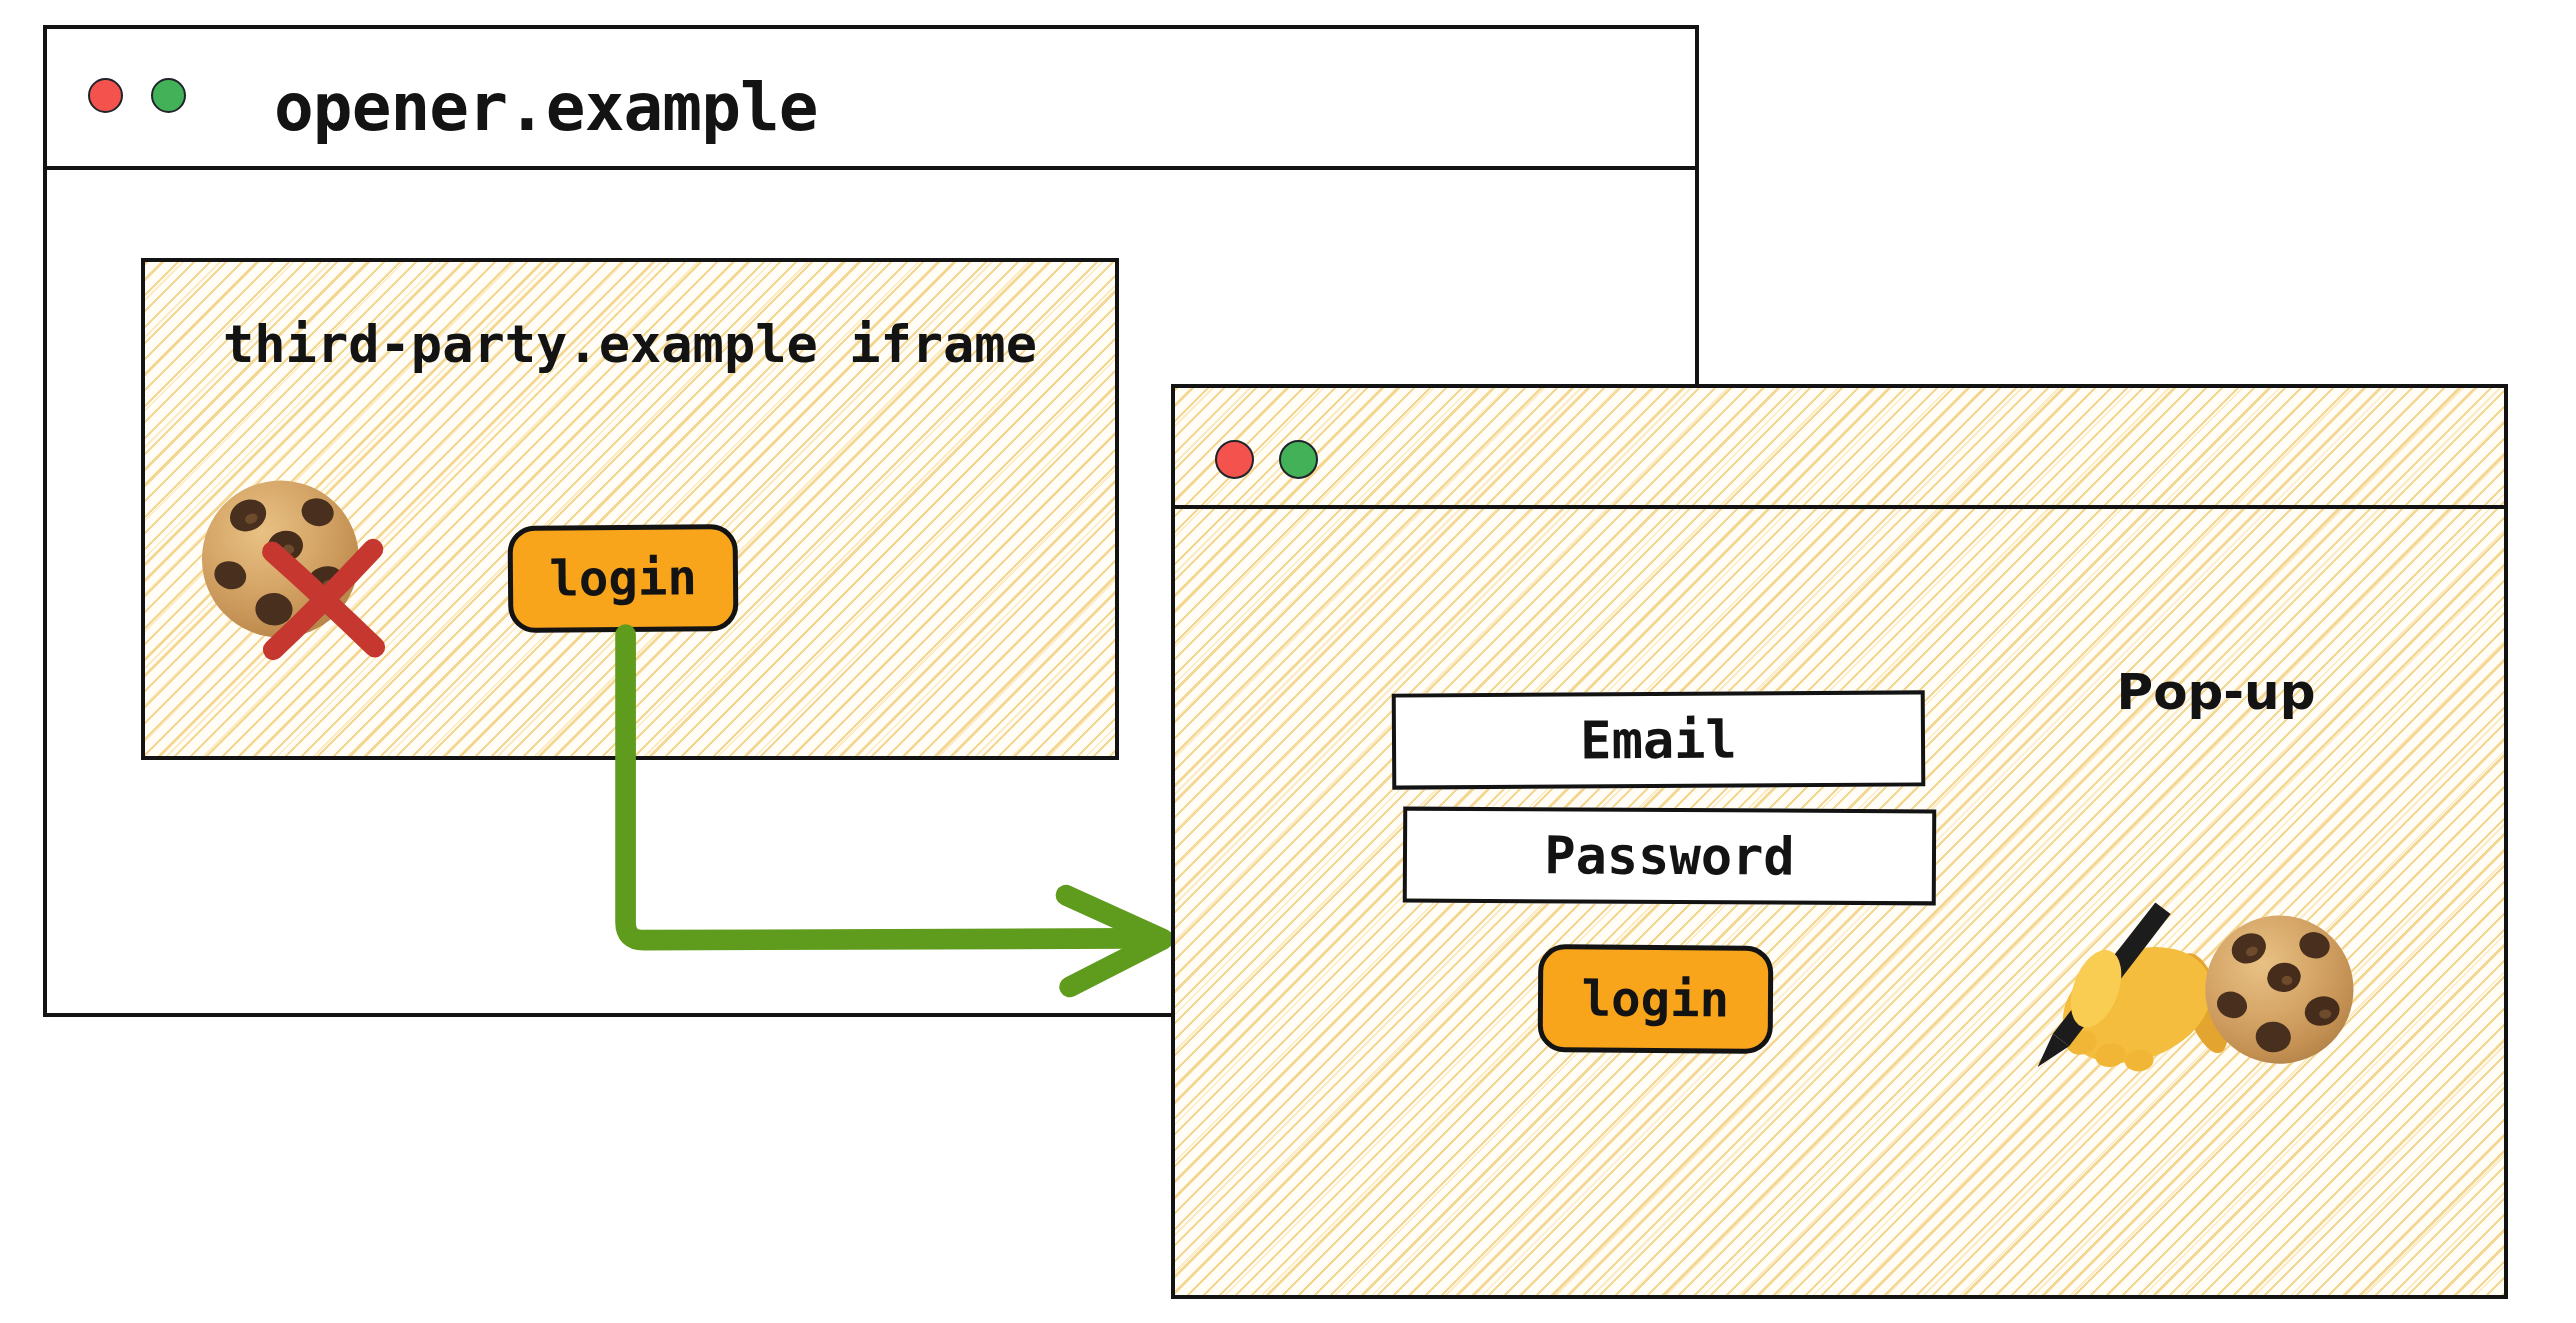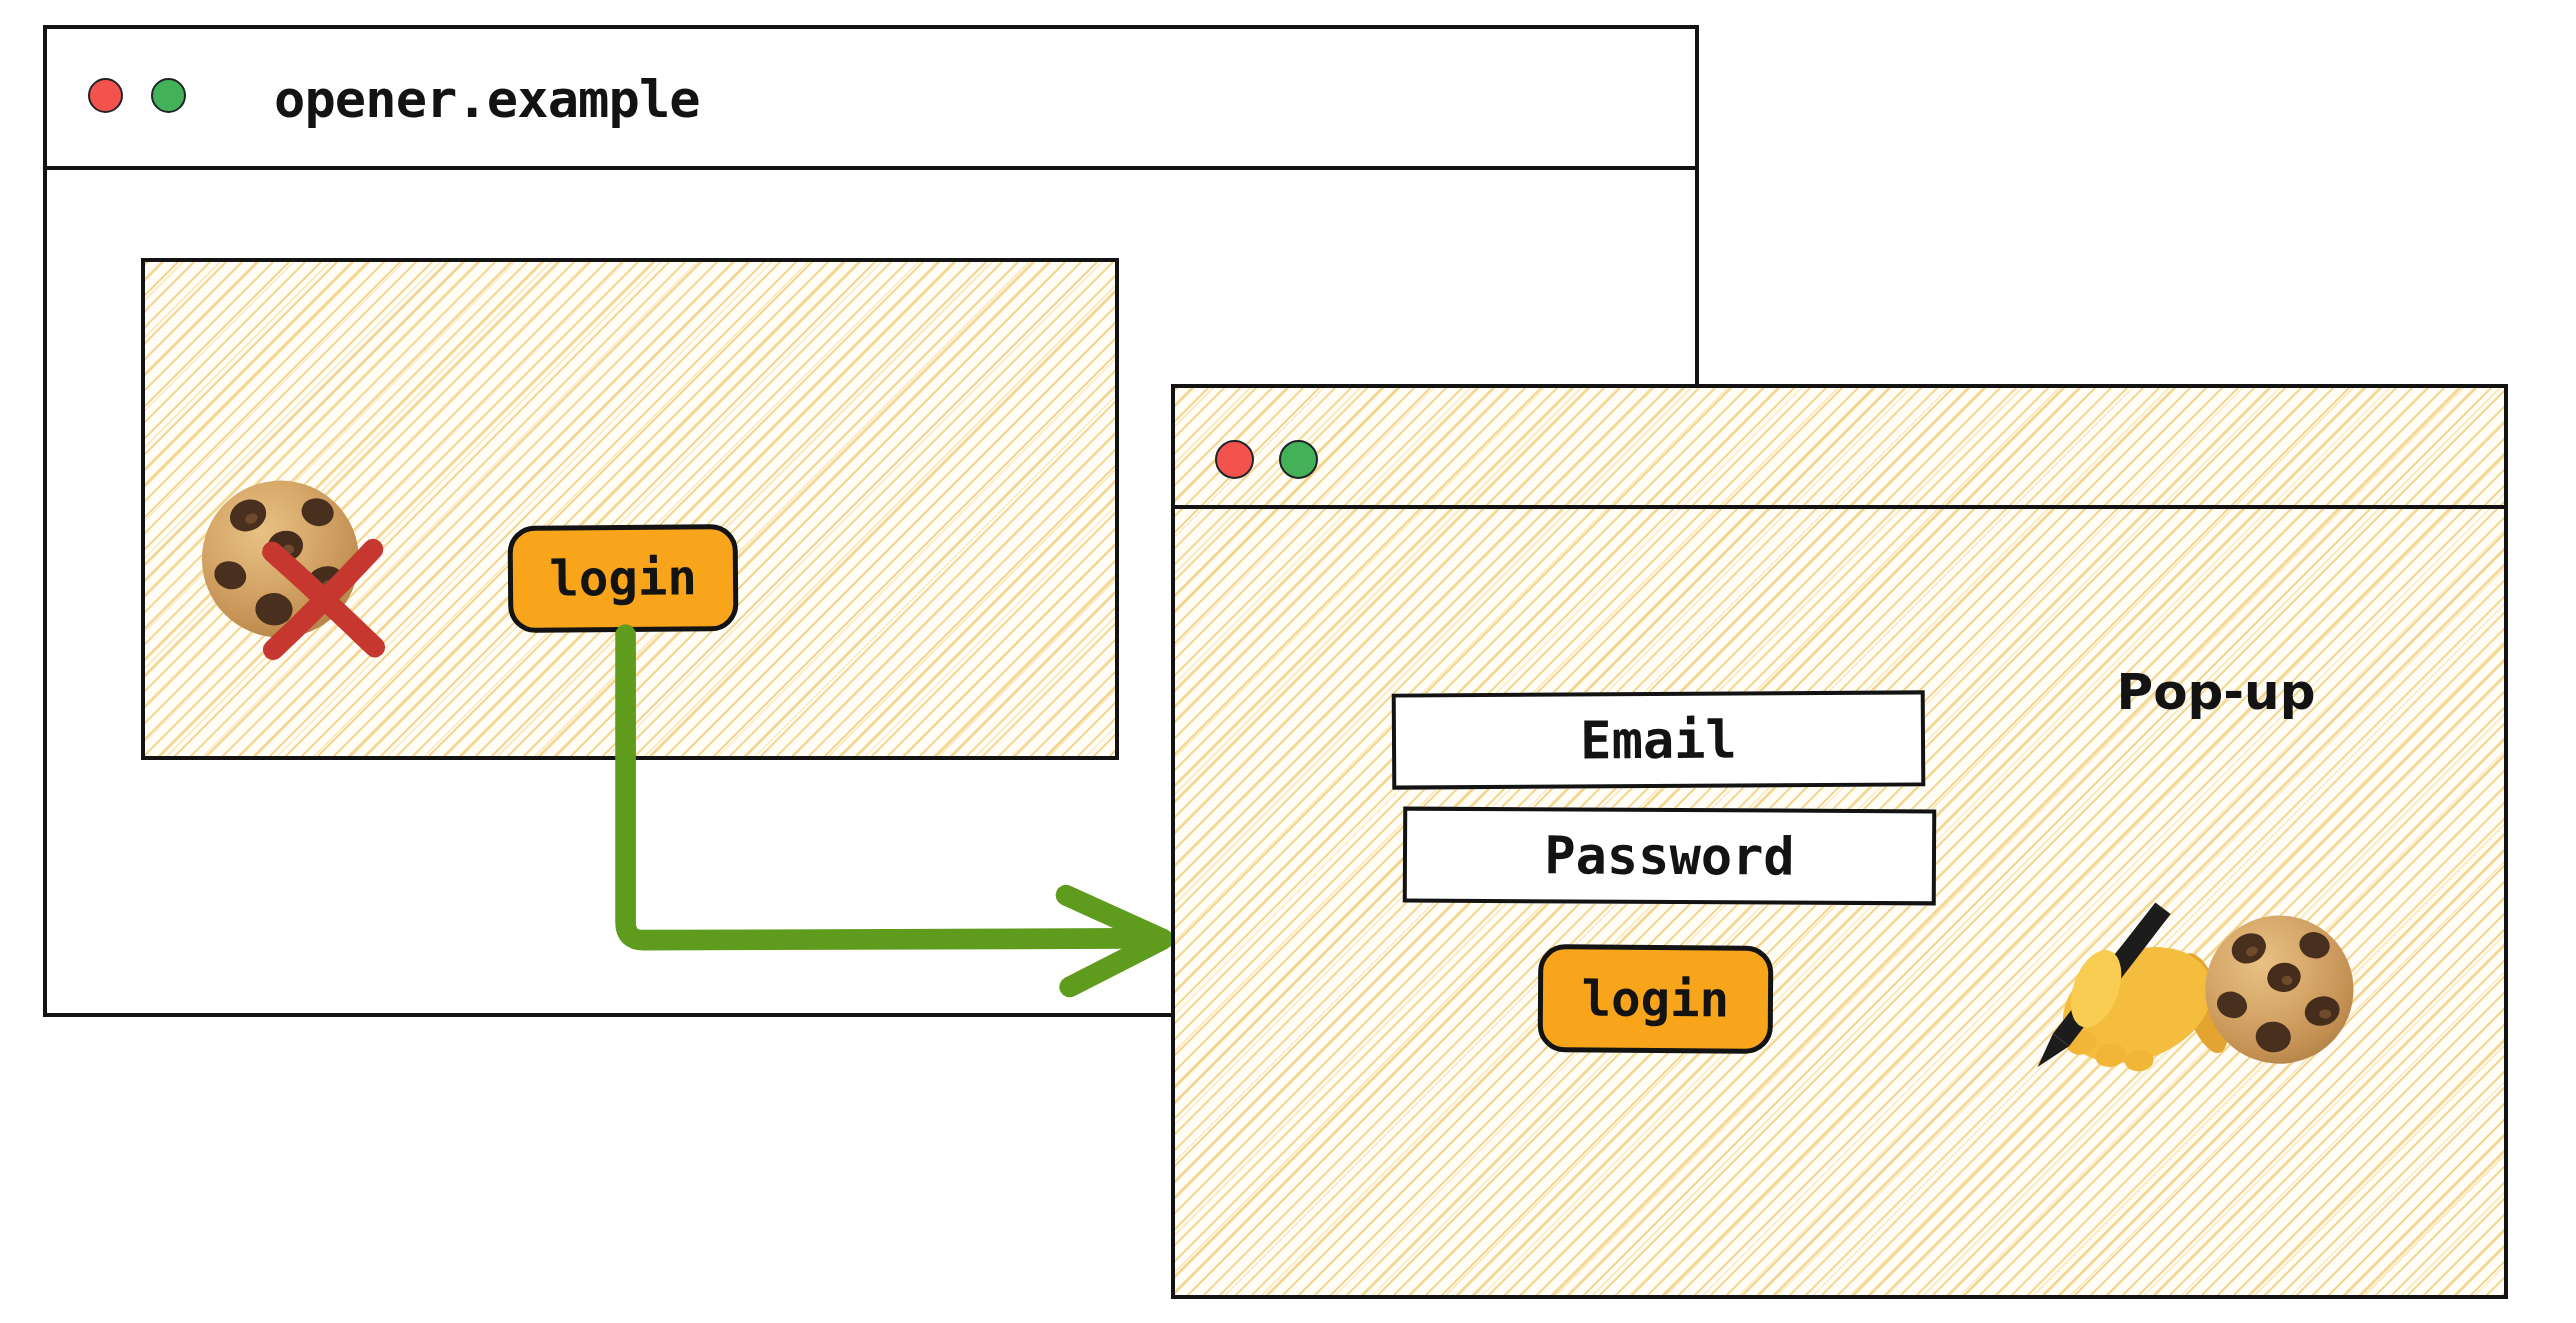--- a/index.html
+++ b/index.html
@@ -3,21 +3,21 @@
 <meta charset="utf-8">
 <style>
   html,body{margin:0;padding:0;background:#ffffff;}
   #canvas{
     position:relative;width:2576px;height:1324px;overflow:hidden;
     font-family:"DejaVu Sans Mono","Liberation Mono",monospace;color:#131313;
   }
   .window{position:absolute;box-sizing:border-box;border:4.5px solid #131313;}
   .titlebar{position:absolute;left:0;top:0;right:0;border-bottom:4.5px solid #131313;}
   .dot{position:absolute;border-radius:50%;box-sizing:border-box;border:2.7px solid #20242a;}
-  .wtitle{position:absolute;font-weight:bold;font-size:52px;white-space:nowrap;letter-spacing:-0.9px;}
+  .wtitle{position:absolute;font-weight:bold;font-size:66px;white-space:nowrap;letter-spacing:-0.9px;}
   .hatch{
     background-color:#fffdf6;
     background-image:
       repeating-linear-gradient(135deg, rgba(243,205,122,0.78) 0px, rgba(243,205,122,0.78) 2.3px, transparent 2.3px, transparent 11.2px),
       repeating-linear-gradient(135deg, rgba(246,214,140,0.45) 0px, rgba(246,214,140,0.45) 1.8px, transparent 1.8px, transparent 26px);
   }
   .login-btn{
     position:absolute;box-sizing:border-box;display:flex;align-items:center;justify-content:center;
     background:#f8a51b;border:5.4px solid #131313;border-radius:27px;
     font-weight:bold;font-size:49px;cursor:pointer;
@@ -40,20 +40,21 @@
 <div id="canvas">
 
   <div class="window" id="opener-window" style="left:43px;top:25px;width:1656px;height:992px;background:#ffffff;z-index:1;">
     <div class="titlebar" style="height:137px;background:#ffffff;">
       <span class="dot" style="left:41px;top:49px;width:35px;height:35px;background:#f4524d;"></span>
       <span class="dot" style="left:104px;top:49px;width:35px;height:35px;background:#43b157;"></span>
       <span class="wtitle" style="left:227px;top:40px;">opener.example</span>
     </div>
 
     <div id="iframe-box" class="hatch" style="left:94px;top:229px;width:978px;height:502px;">
+      <div class="iframe-label" style="top:52px;">third-party.example iframe</div>
       <div class="login-btn" style="left:363px;top:263px;width:230px;height:107px;transform:rotate(-0.5deg);">login</div>
     </div>
   </div>
 
   <svg class="art" width="2576" height="1324" viewBox="0 0 2866 1473" style="z-index:4;">
     <defs>
       <radialGradient id="cookieGrad" cx="0.38" cy="0.32" r="0.8">
         <stop offset="0%" stop-color="#e9c184"></stop>
         <stop offset="45%" stop-color="#d5a668"></stop>
         <stop offset="78%" stop-color="#c28f51"></stop>

